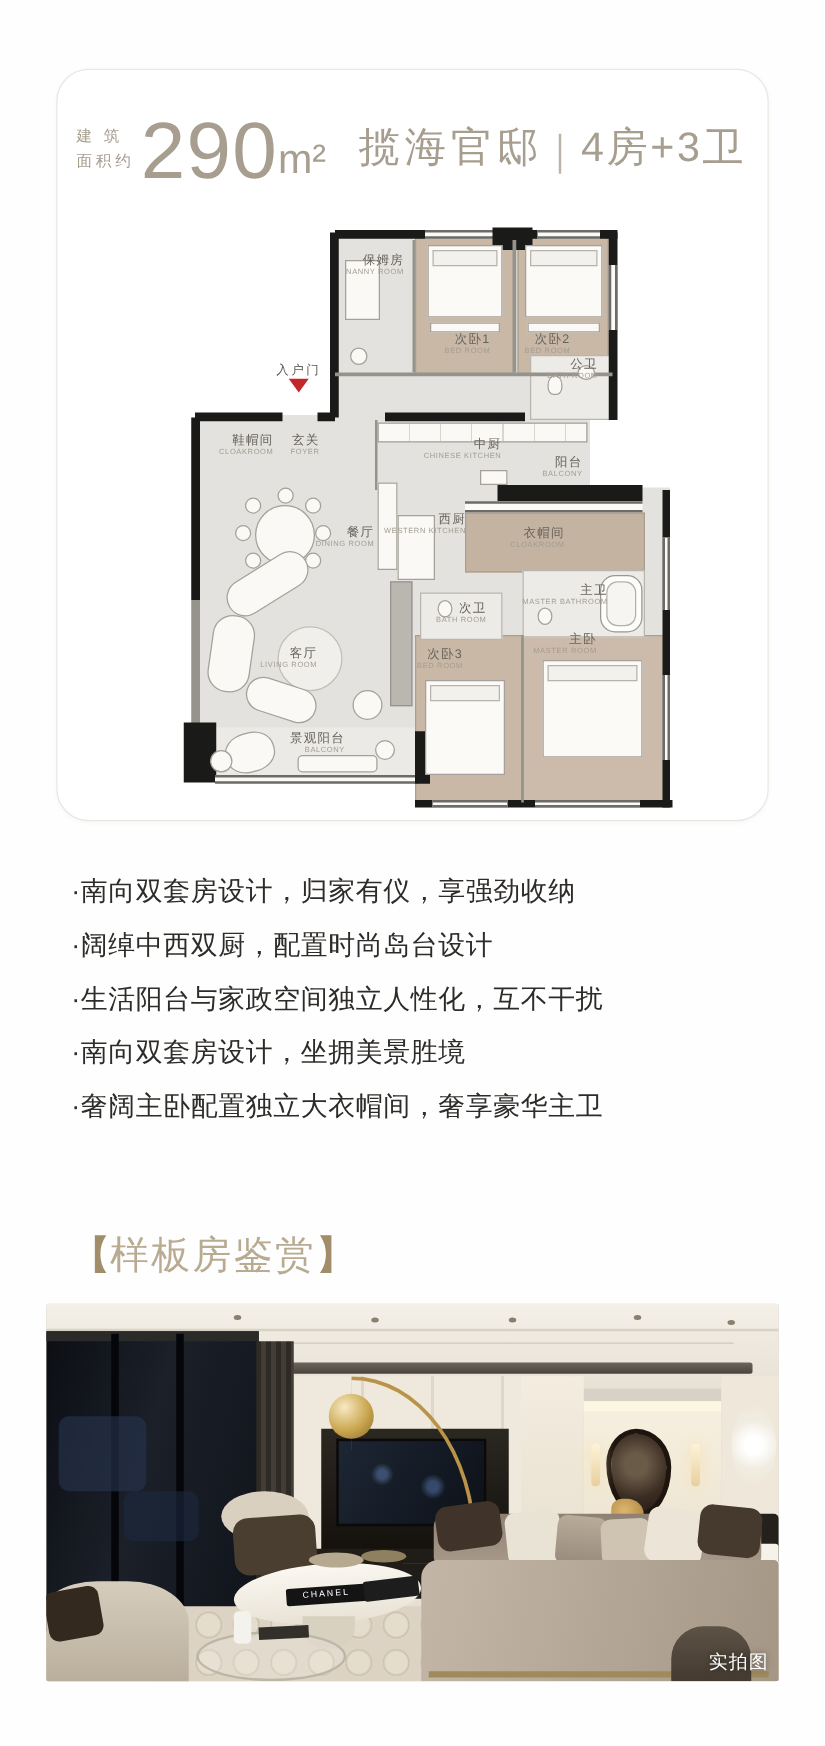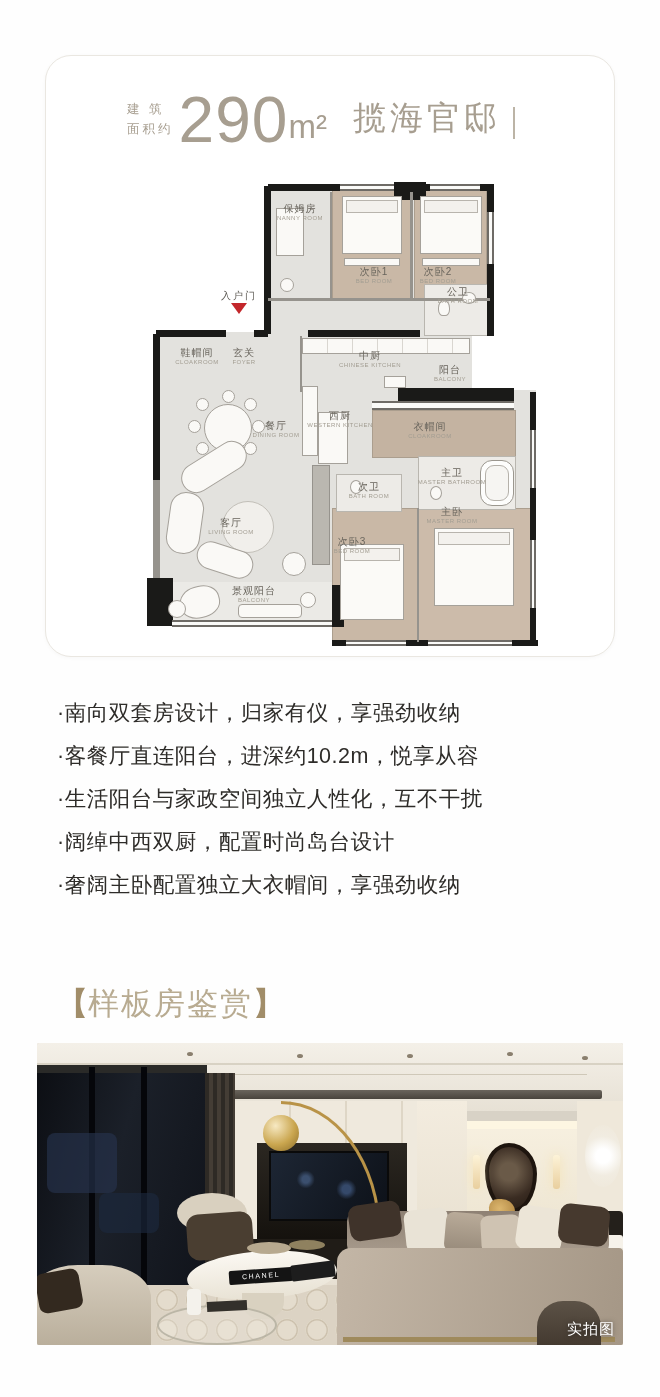--- a/index.html
+++ b/index.html
@@ -31,21 +31,21 @@
   .win{background:#fafaf8;border-top:2px solid #6e6b66;border-bottom:2px solid #6e6b66;box-sizing:border-box;}
   .winv{background:#fafaf8;border-left:2px solid #6e6b66;border-right:2px solid #6e6b66;box-sizing:border-box;}
   .furn{background:#faf9f6;border:1px solid #a5a19a;box-sizing:border-box;}
   .circ{border-radius:50%;}
   .bed{background:#fbfaf7;border:1px solid #a5a19a;box-sizing:border-box;}
   .bed::before{content:"";position:absolute;left:3px;top:3px;right:3px;height:11px;
                border:1px solid #b8b4ad;background:#f3f1ed;}
   .tub{background:#fdfdfc;border:1px solid #9b978f;border-radius:12px;box-sizing:border-box;}
   .tub::before{content:"";position:absolute;left:4px;top:4px;right:4px;bottom:4px;
                border:1px solid #b5b1aa;border-radius:9px;background:#f6f5f2;}
-  .rl{position:absolute;transform:translate(-50%,-50%);text-align:center;line-height:1.2;
+  .rl{position:absolute;transform:translate(-50%,-50%);text-align:right;line-height:1.2;
       white-space:nowrap;z-index:30;}
   .rl .zh{display:block;font-size:10px;color:#68645c;letter-spacing:1px;}
   .rl .en{display:block;font-size:6px;color:#a29d92;letter-spacing:.5px;}
   .entry-label{position:absolute;transform:translate(-50%,-50%);font-size:10px;color:#5c5953;
                letter-spacing:2px;z-index:30;}
   .entry-tri{width:0;height:0;border-left:8px solid transparent;border-right:8px solid transparent;
              border-top:11px solid #c3272b;z-index:30;}
   
   .features{left:57px;top:701px;width:560px;}
   .feat{font-size:21.5px;line-height:25px;color:#2e2c29;font-weight:500;letter-spacing:.5px;
@@ -69,20 +69,21 @@
 
   <div class="abs hdr">
     <span class="pre">
       <span>建 筑</span>
       <span>面积约</span>
     </span>
     <span class="val">290</span>
     <span class="unit">m²</span>
     <span class="nm">揽海官邸</span>
     <span class="dv"></span>
+    <span class="lay">4房+3卫</span>
   </div>
 
   <div class="abs" style="left:0;top:0;width:660px;height:700px">
 
     <i class="abs floor" style="left:268px;top:186px;width:222px;height:150px"></i>
     <i class="abs floor" style="left:156px;top:332px;width:316px;height:268px"></i>
     <i class="abs floor" style="left:372px;top:390px;width:164px;height:255px"></i>
     <i class="abs floor" style="left:332px;top:500px;width:86px;height:145px"></i>
     <i class="abs floor2" style="left:172px;top:582px;width:162px;height:44px"></i>
 
@@ -219,40 +220,40 @@
         <span class="en">MASTER BATHROOM</span>
       </div>
     <div class="rl" style="left:369px;top:491px">
         <span class="zh">次卫</span>
         <span class="en">BATH ROOM</span>
       </div>
     <div class="rl" style="left:231px;top:527px">
         <span class="zh">客厅</span>
         <span class="en">LIVING ROOM</span>
       </div>
-    <div class="rl" style="left:352px;top:546px">
+    <div class="rl" style="left:352px;top:528px">
         <span class="zh">次卧3</span>
         <span class="en">BED ROOM</span>
       </div>
     <div class="rl" style="left:452px;top:516px">
         <span class="zh">主卧</span>
         <span class="en">MASTER ROOM</span>
       </div>
     <div class="rl" style="left:254px;top:595px">
         <span class="zh">景观阳台</span>
         <span class="en">BALCONY</span>
       </div>
   </div>
 
   <div class="abs features">
     <div class="feat">·南向双套房设计，归家有仪，享强劲收纳</div>
-    <div class="feat">·客餐厅直连阳台，进深约10.2m，悦享从容</div>
+    <div class="feat">·阔绰中西双厨，配置时尚岛台设计</div>
     <div class="feat">·生活阳台与家政空间独立人性化，互不干扰</div>
-    <div class="feat">·阔绰中西双厨，配置时尚岛台设计</div>
-    <div class="feat">·奢阔主卧配置独立大衣帽间，享强劲收纳</div>
+    <div class="feat">·南向双套房设计，坐拥美景胜境</div>
+    <div class="feat">·奢阔主卧配置独立大衣帽间，奢享豪华主卫</div>
   </div>
 
   <div class="abs sect">
     <span class="br">【</span>
     <span class="tt">样板房鉴赏</span>
     <span class="br">】</span>
   </div>
 
   <div class="abs photo">
 

